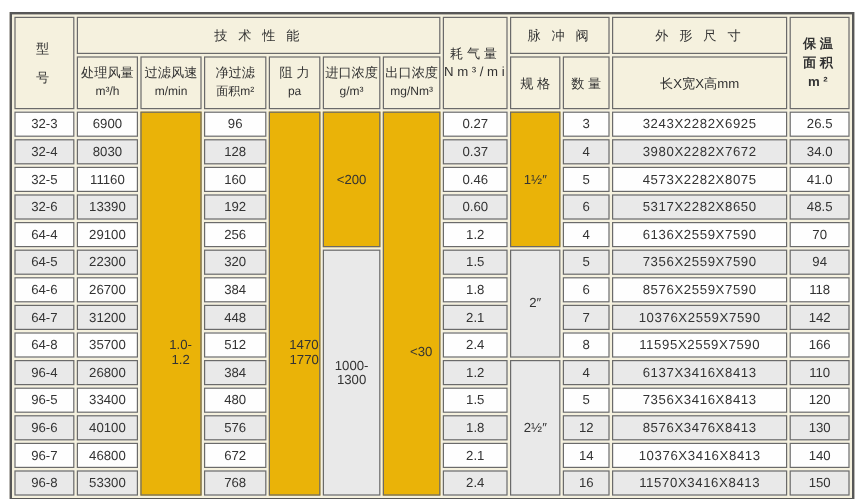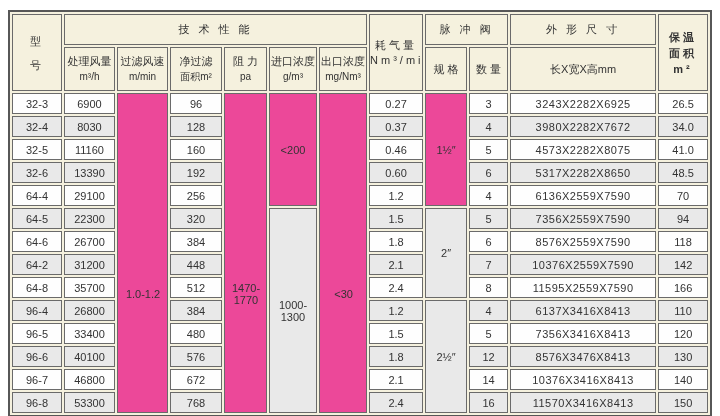--- a/index.html
+++ b/index.html
@@ -31,24 +31,24 @@
   thead th { background:#f5f1de; font-weight:normal; }
   tr.grp-row th { height:31px; letter-spacing:3px; }
   tr.sub-row th { height:44px; letter-spacing:0; }
   .two-line div { line-height:15px;text-align:center; }
   .model-h div { line-height:24px; }
   .ins-h div { line-height:16px;font-weight:bold; }
   .sub-row .l1 { line-height:15px; }
   .sub-row .l2 { line-height:15px; font-size:10px; }
   tbody td { background:#fefefe; height:21px; }
   tbody tr:nth-child(even) td { background:#e9e9e9; }
-  tbody td.merged { background:#ec4899; }
+  tbody td.merged { background:#eab308; }
   tbody td.merged.low { position:relative; }
   tbody td.merged.low .txt {
-    position:absolute; left:1px; right:0;
+    position:absolute; left:16px; right:0;
     top:63%; transform:translateY(-50%);
     display:block;
   }
   .dim-cell { letter-spacing:0.5px;margin-top:48px; }
 </style>
 </head>
 <body>
 
 <div class="page">
   <table class="spec">
@@ -186,21 +186,21 @@
         <tr>
           <td><span class="txt">64-6</span></td>
           <td><span class="txt">26700</span></td>
           <td><span class="txt">384</span></td>
           <td><span class="txt">1.8</span></td>
           <td><span class="txt">6</span></td>
           <td class="dim-cell"><span class="txt">8576X2559X7590</span></td>
           <td><span class="txt">118</span></td>
         </tr>
         <tr>
-          <td><span class="txt">64-2</span></td>
+          <td><span class="txt">64-7</span></td>
           <td><span class="txt">31200</span></td>
           <td><span class="txt">448</span></td>
           <td><span class="txt">2.1</span></td>
           <td><span class="txt">7</span></td>
           <td class="dim-cell"><span class="txt">10376X2559X7590</span></td>
           <td><span class="txt">142</span></td>
         </tr>
         <tr>
           <td><span class="txt">64-8</span></td>
           <td><span class="txt">35700</span></td>

